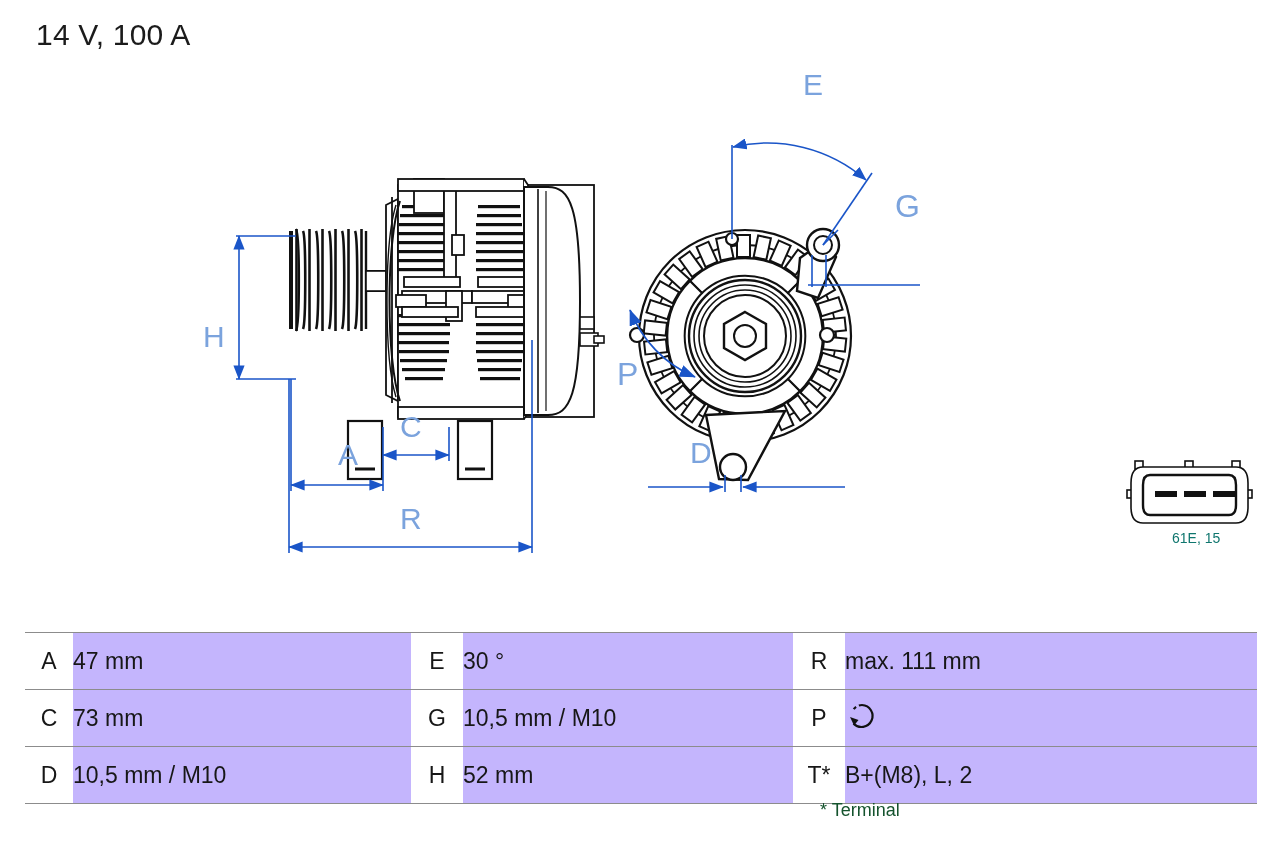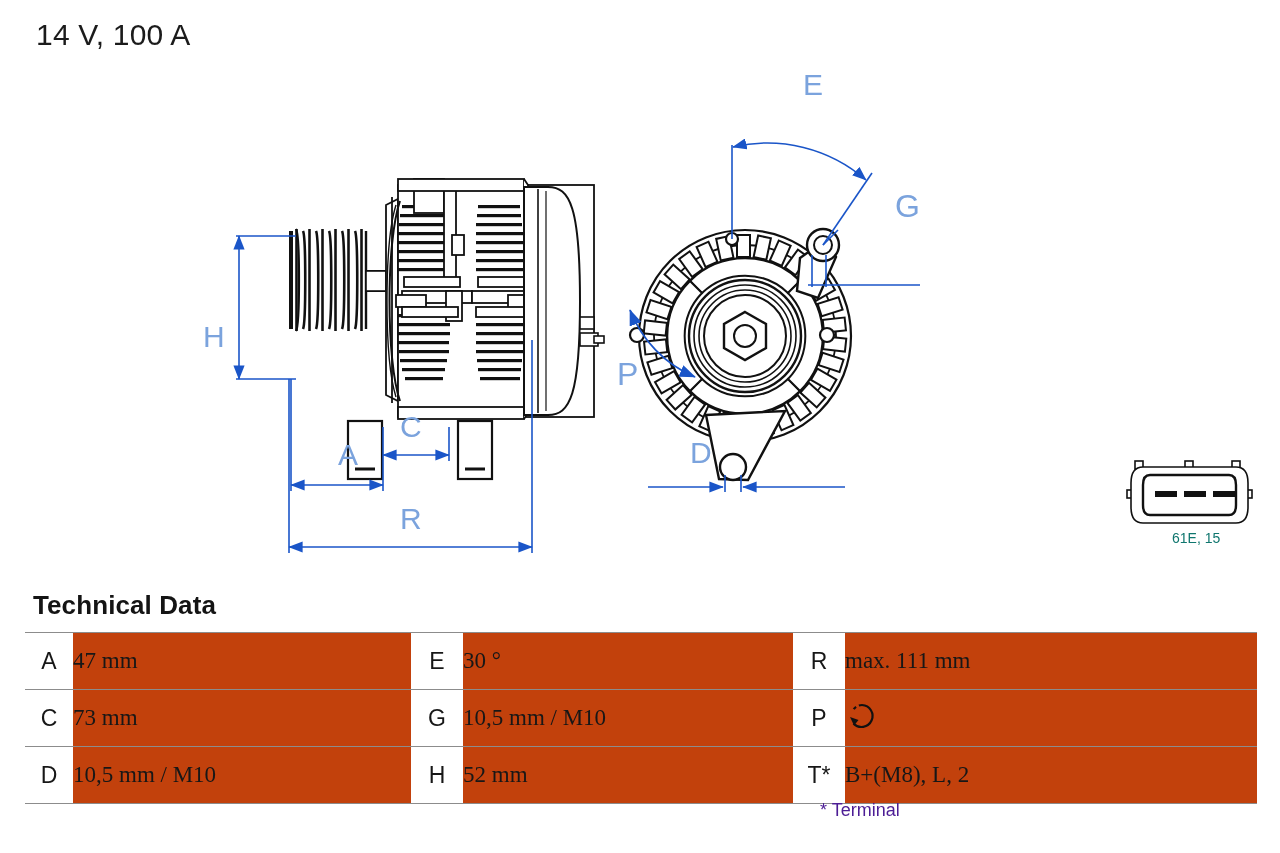--- a/index.html
+++ b/index.html
@@ -43,36 +43,35 @@
     font-size:23px;
     color:#171717;
     white-space:nowrap;
   }
   .k{
     background:#ffffff;
     text-align:center;
     width:48px;
   }
   .v{
-    background:#c2410c;
+    background:#c4b5fd;
     padding-left:14px;
-    font-family:Liberation Serif, serif;
   }
   .c-k1{width:48px;}
   .c-v1{width:338px;}
   .c-k2{width:52px;}
   .c-v2{width:330px;}
   .c-k3{width:52px;}
   .c-v3{width:auto;}
 
   .rot-icon{display:inline-block;vertical-align:middle;margin-top:2px;}
 
   .footnote{
     position:absolute;left:820px;top:800px;
-    font-size:18px;color:#4c1d95;
+    font-size:18px;color:#14532d;
   }
 
   
   .conn-label{
     position:absolute;left:1172px;top:530px;
     font-size:14px;color:#0f766e;
   }
 </style>
 </head>
 <body>
@@ -432,21 +431,20 @@
           <rect x="1155" y="436" width="22" height="6"></rect>
           <rect x="1184" y="436" width="22" height="6"></rect>
           <rect x="1213" y="436" width="22" height="6"></rect>
         </g>
       </g>
     </svg>
   </div>
 
   <div class="conn-label">61E, 15</div>
 
-  <div class="td-heading">Technical Data</div>
 
   <table class="tdtable">
     <colgroup>
       <col class="c-k1">
         <col class="c-v1">
       <col class="c-k2">
         <col class="c-v2">
       <col class="c-k3">
         <col class="c-v3">
     </colgroup>

